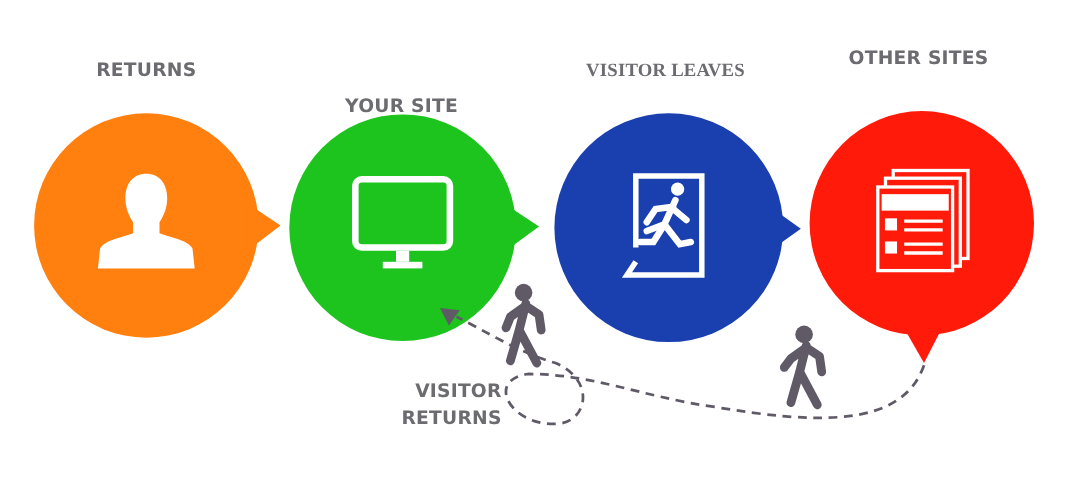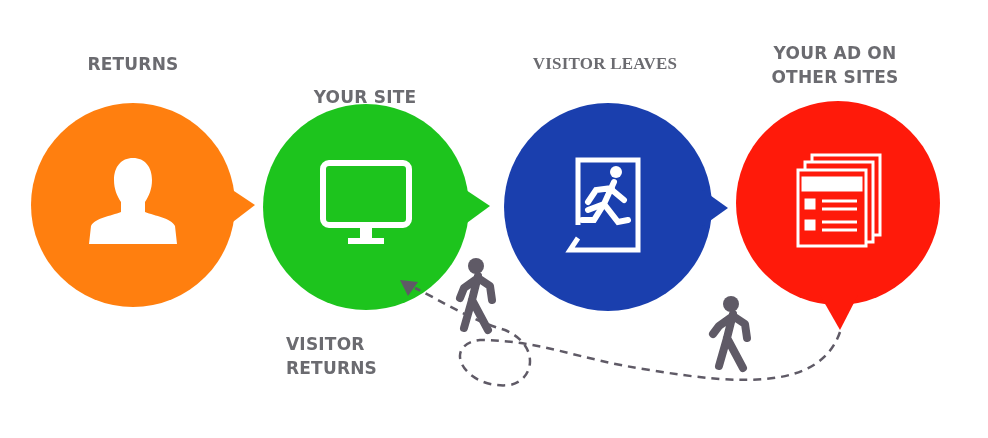--- a/index.html
+++ b/index.html
@@ -7,24 +7,23 @@
   .label { position:absolute; color:#6b6b70; font-size:17px; font-weight:bold; text-align:center; letter-spacing:0.2px; line-height:24px; }
   svg.diagram { position:absolute; left:0; top:0; }
 </style>
 </head>
 <body>
 
 <div class="label" style="left:63px;top:52px;width:140px;">RETURNS</div>
 <div class="label" style="left:295px;top:52px;width:140px;margin-top:33px;">YOUR SITE</div>
 <div class="label" style="left:505px;top:52px;width:200px;font-family:Liberation Serif, serif;">VISITOR LEAVES</div>
 <div class="label" style="left:745px;top:41px;width:180px;">
-  <div>YOUR AD ON</div>
   <div>OTHER SITES</div>
 </div>
-<div class="label" style="left:286px;top:332px;width:170px;text-align:left;">VISITOR RETURNS</div>
+<div class="label" style="left:286px;top:344px;width:170px;text-align:right;">VISITOR RETURNS</div>
 
 <svg class="diagram" width="988" height="438" viewBox="0 0 988 438">
 
   <g>
     <circle cx="133" cy="205" r="102" fill="#ff7f0f"></circle>
     <polygon points="225,185 255,205 225,228" fill="#ff7f0f"></polygon>
     <g fill="#ffffff">
       <path d="M133,158 c-12,0 -19,9 -19,22 c0,9 3,16 7,22 l0,10 c-10,4 -26,6 -30,14 l-2,18 l88,0 l-2,-18 c-4,-8 -20,-10 -30,-14 l0,-10 c4,-6 7,-13 7,-22 c0,-13 -7,-22 -19,-22 z"></path>
     </g>
   </g>

